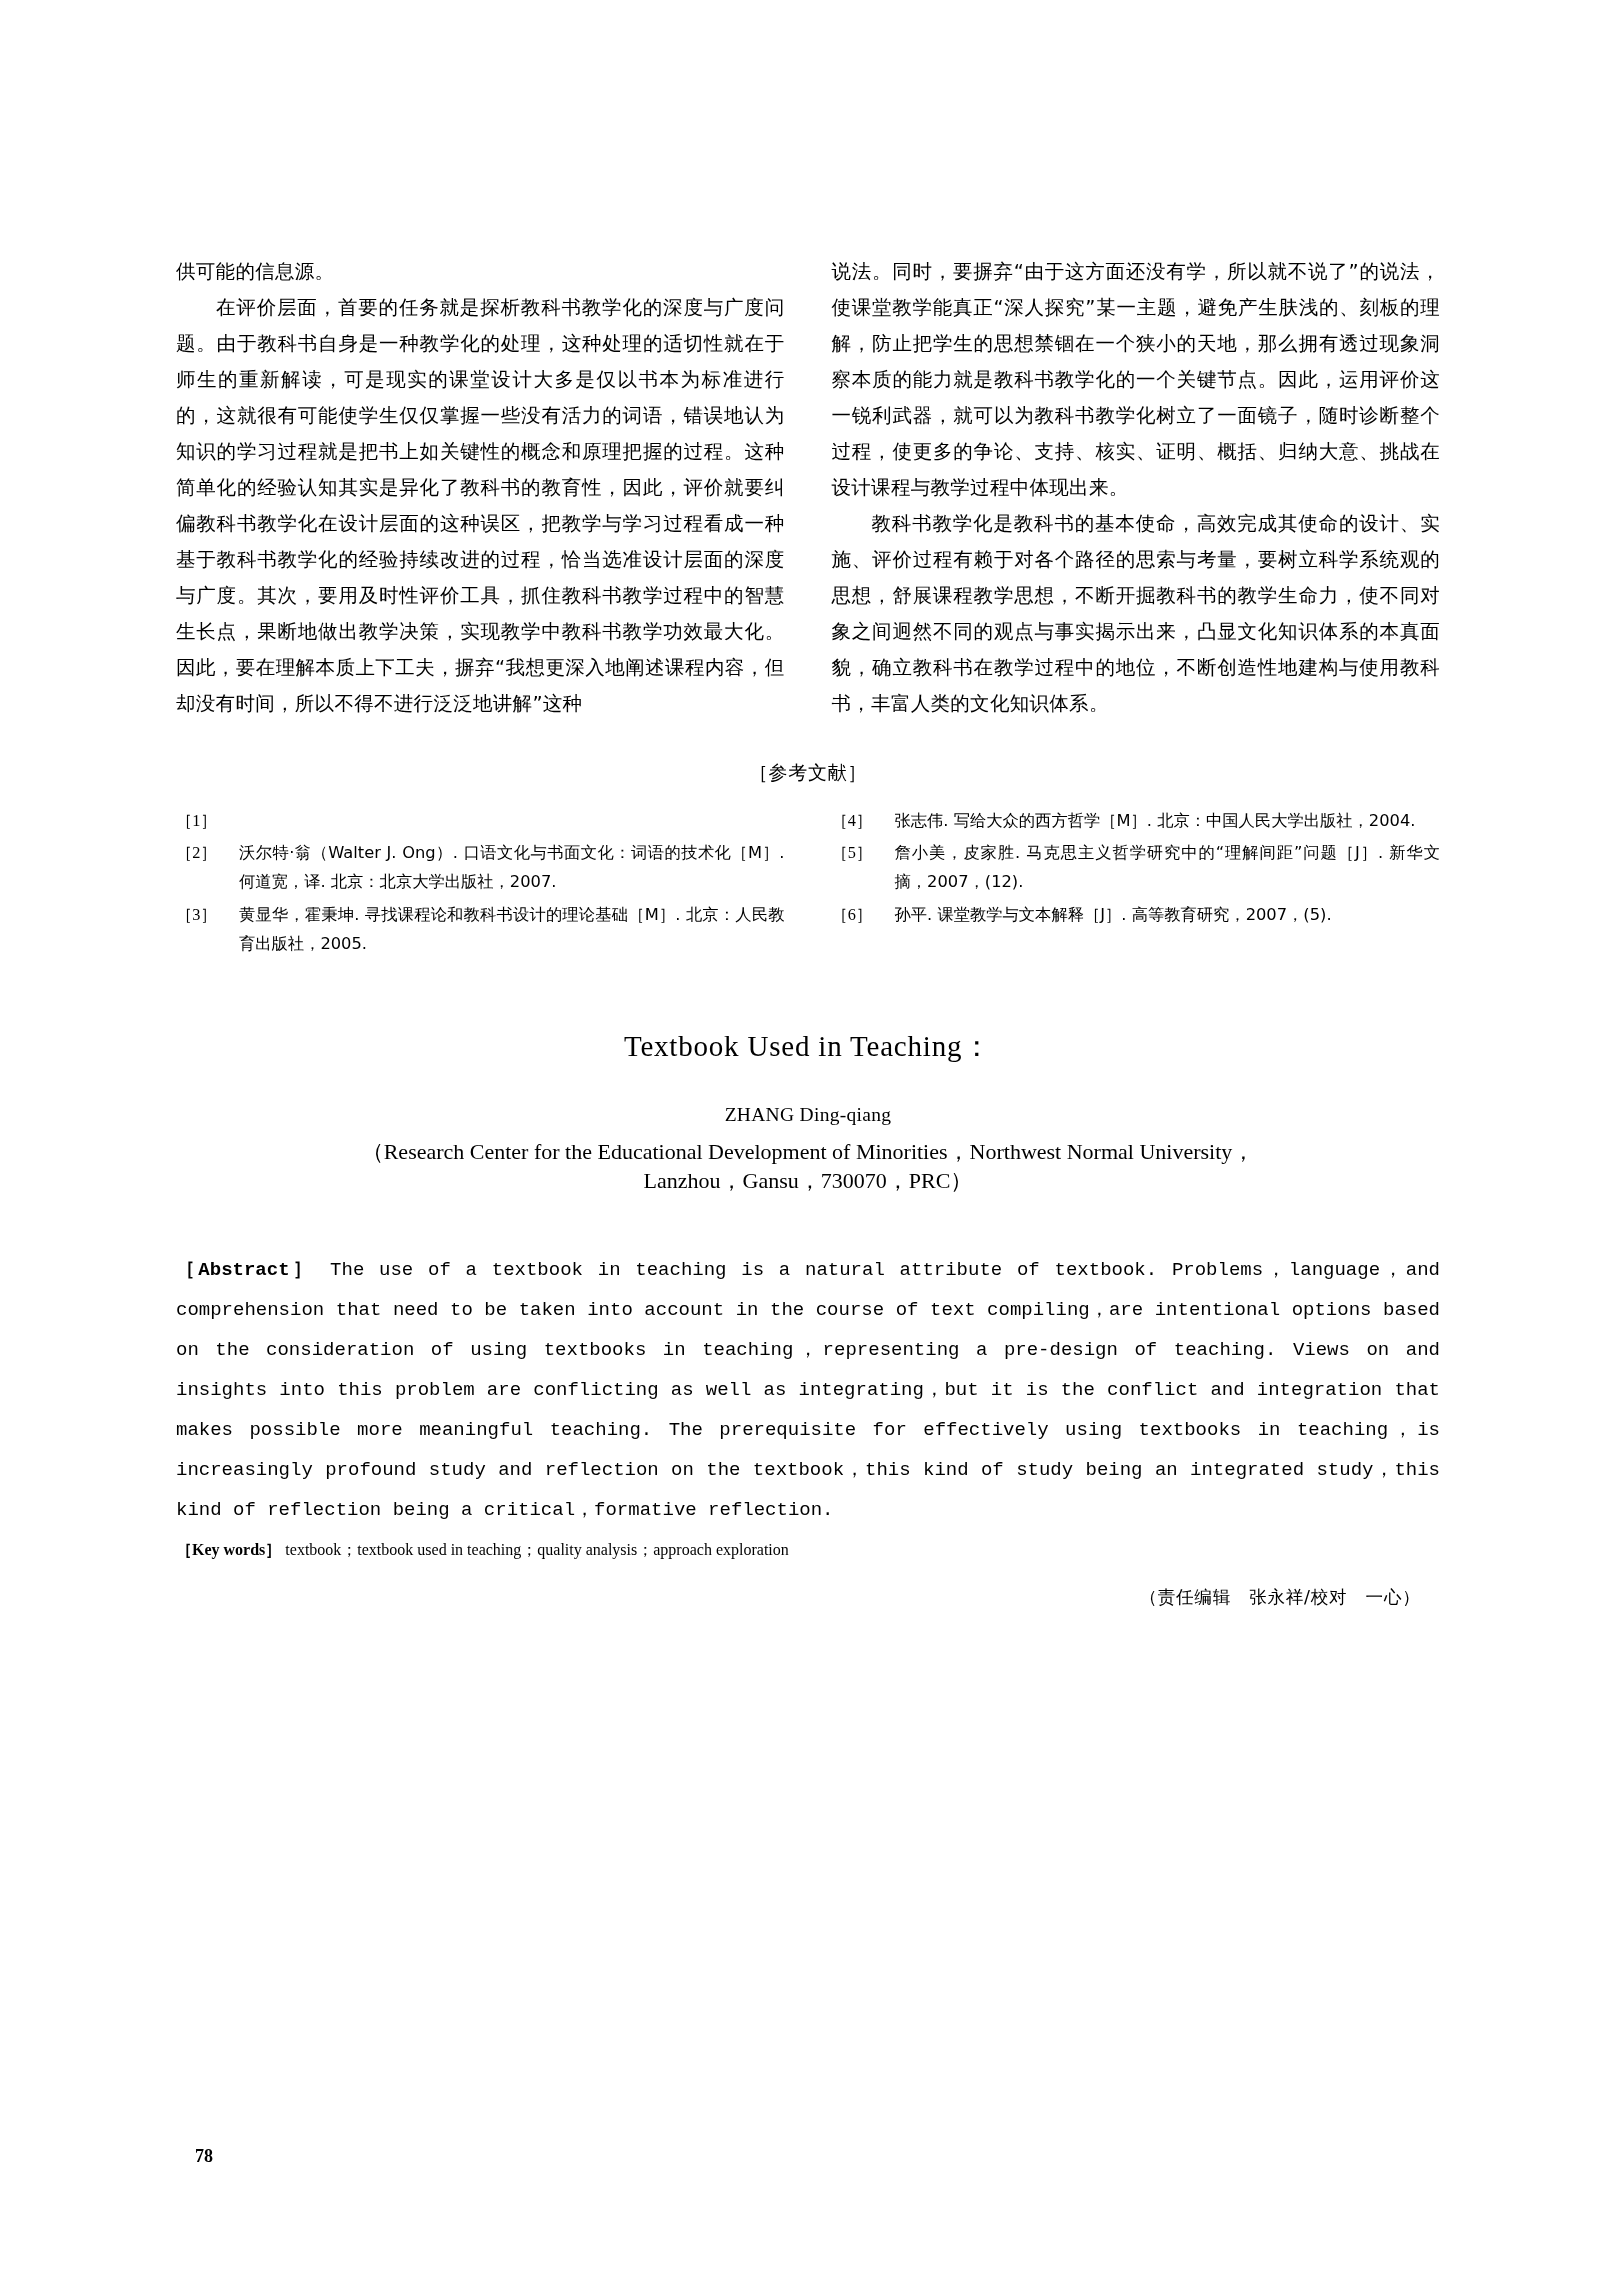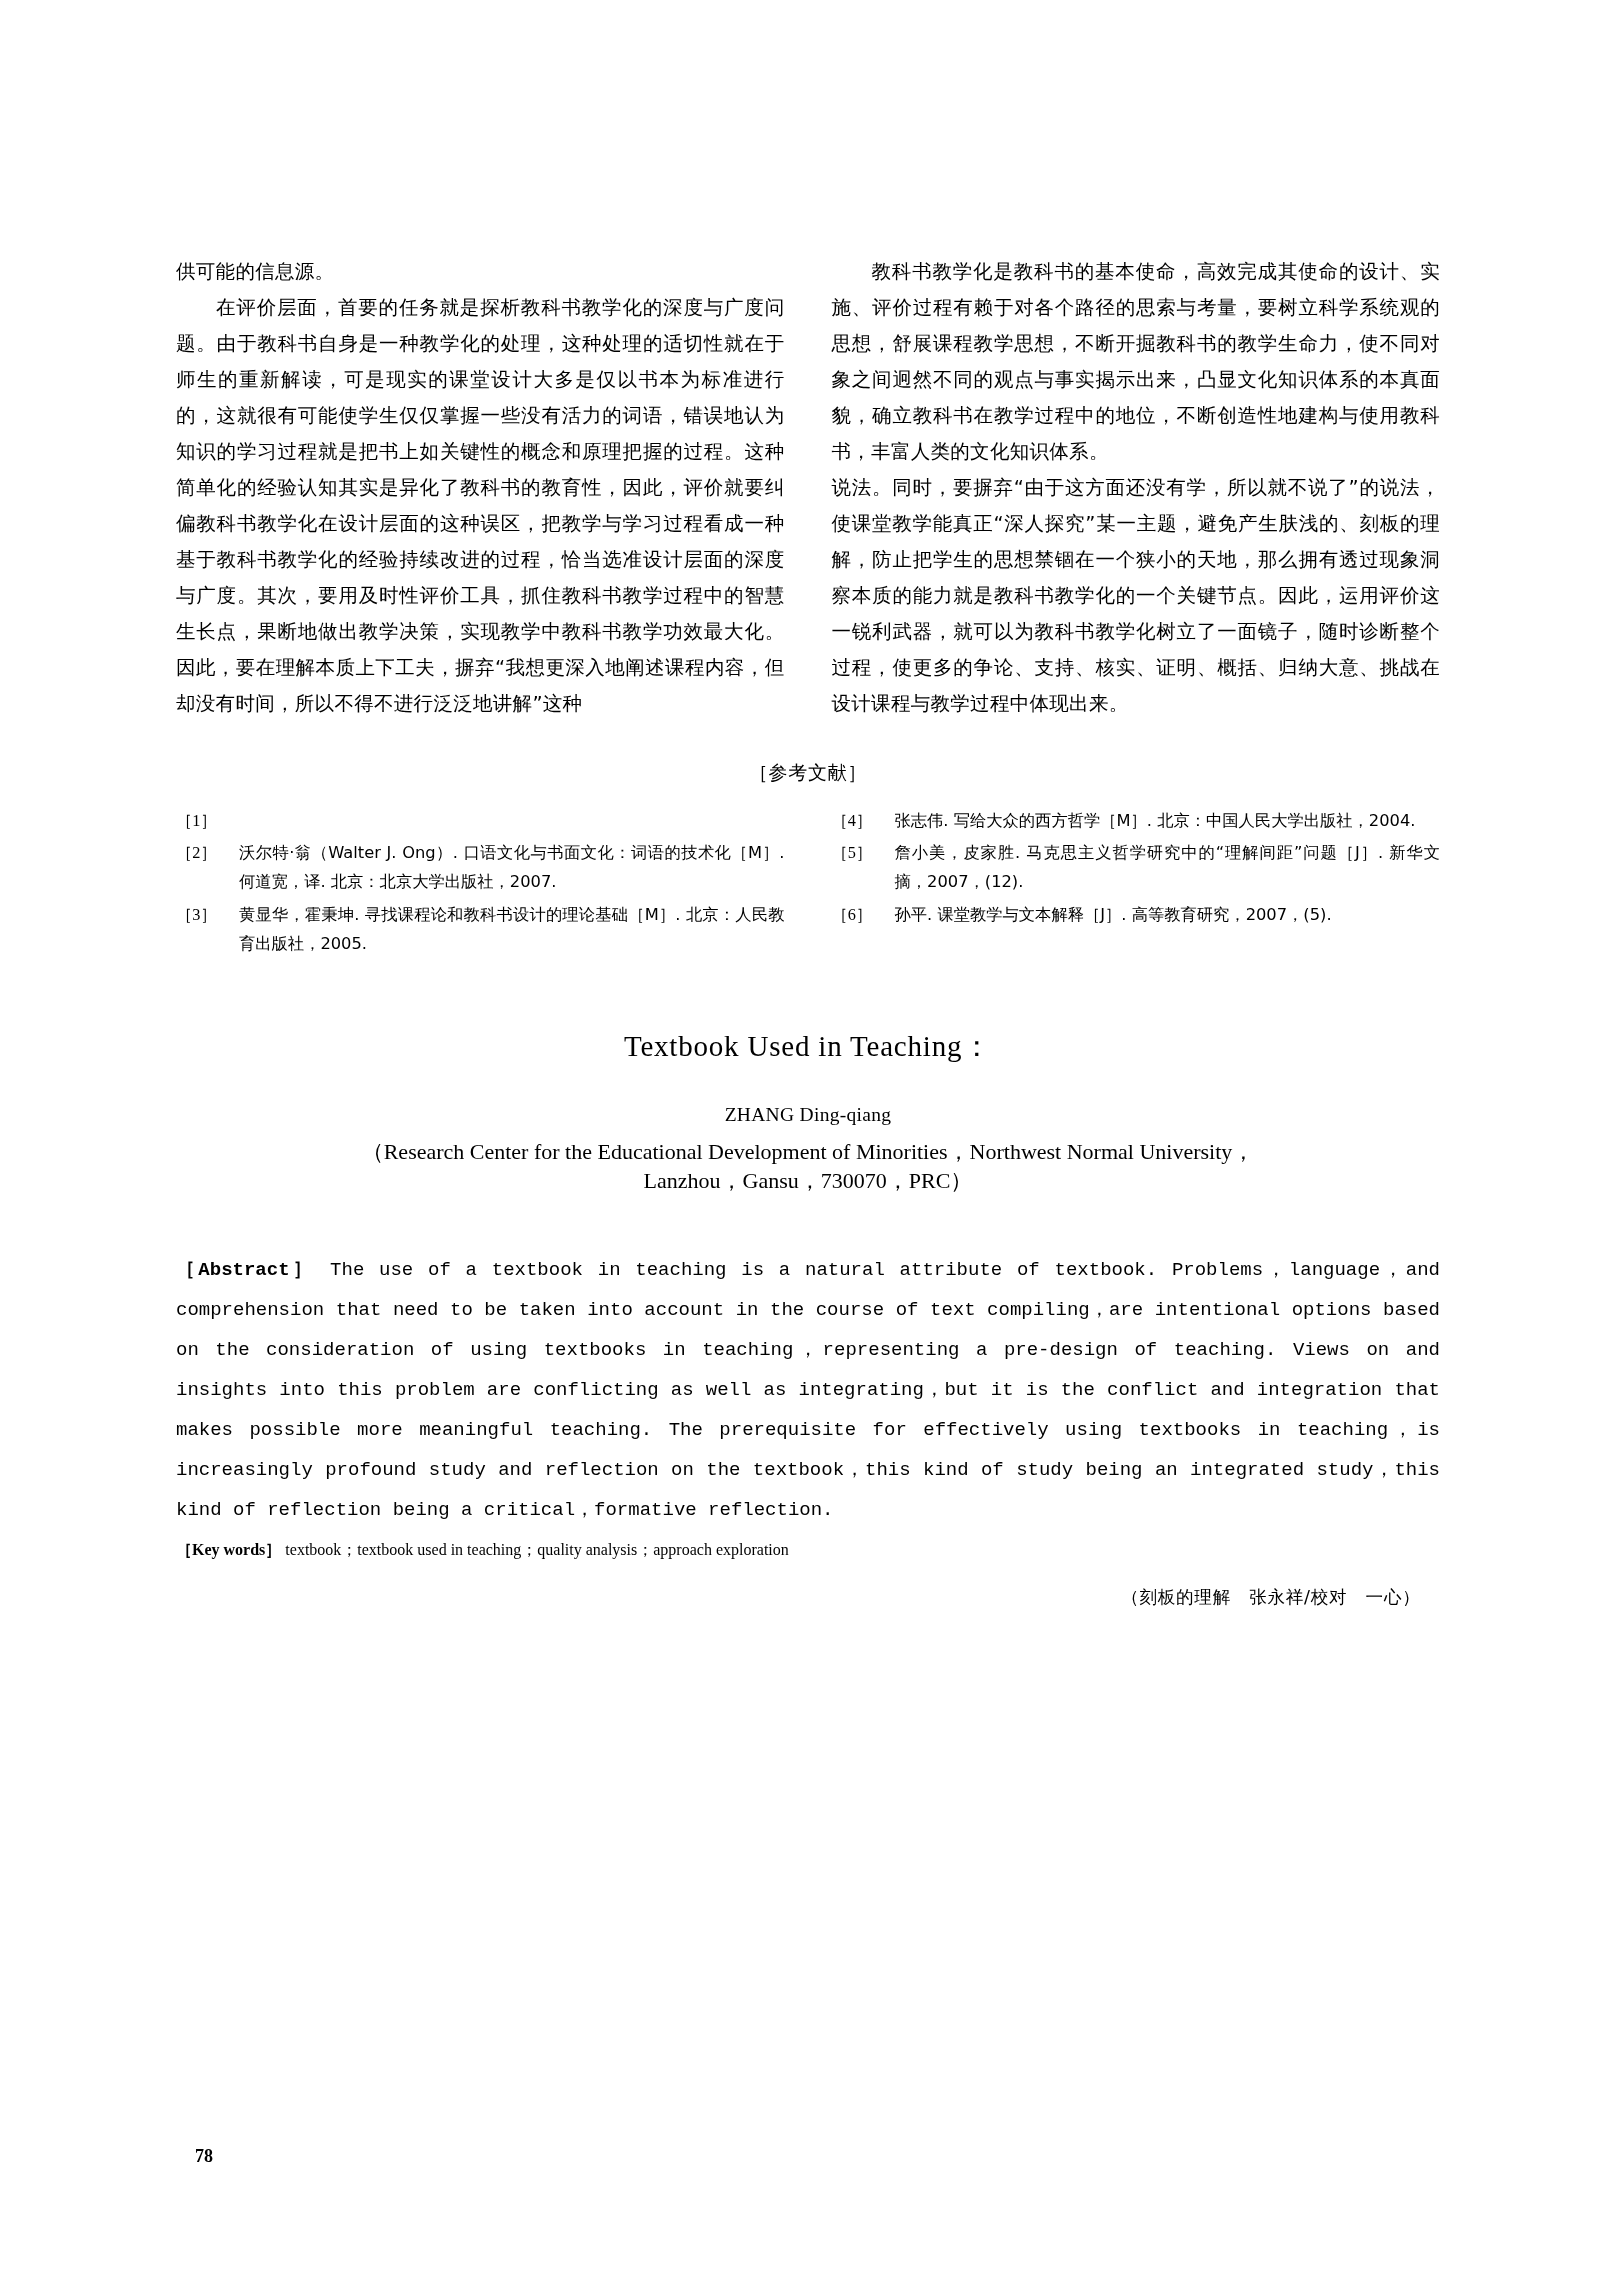--- a/index.html
+++ b/index.html
@@ -140,22 +140,22 @@
 <body>
 
 <div class="page">
 
   <div class="columns">
     <div class="col">
       <p class="cn-par">供可能的信息源。</p>
       <p class="cn-par indent">在评价层面，首要的任务就是探析教科书教学化的深度与广度问题。由于教科书自身是一种教学化的处理，这种处理的适切性就在于师生的重新解读，可是现实的课堂设计大多是仅以书本为标准进行的，这就很有可能使学生仅仅掌握一些没有活力的词语，错误地认为知识的学习过程就是把书上如关键性的概念和原理把握的过程。这种简单化的经验认知其实是异化了教科书的教育性，因此，评价就要纠偏教科书教学化在设计层面的这种误区，把教学与学习过程看成一种基于教科书教学化的经验持续改进的过程，恰当选准设计层面的深度与广度。其次，要用及时性评价工具，抓住教科书教学过程中的智慧生长点，果断地做出教学决策，实现教学中教科书教学功效最大化。因此，要在理解本质上下工夫，摒弃“我想更深入地阐述课程内容，但却没有时间，所以不得不进行泛泛地讲解”这种</p>
     </div>
     <div class="col">
+      <p class="cn-par">说法。同时，要摒弃“由于这方面还没有学，所以就不说了”的说法，使课堂教学能真正“深人探究”某一主题，避免产生肤浅的、刻板的理解，防止把学生的思想禁锢在一个狭小的天地，那么拥有透过现象洞察本质的能力就是教科书教学化的一个关键节点。因此，运用评价这一锐利武器，就可以为教科书教学化树立了一面镜子，随时诊断整个过程，使更多的争论、支持、核实、证明、概括、归纳大意、挑战在设计课程与教学过程中体现出来。</p>
       <p class="cn-par indent">教科书教学化是教科书的基本使命，高效完成其使命的设计、实施、评价过程有赖于对各个路径的思索与考量，要树立科学系统观的思想，舒展课程教学思想，不断开掘教科书的教学生命力，使不同对象之间迥然不同的观点与事实揭示出来，凸显文化知识体系的本真面貌，确立教科书在教学过程中的地位，不断创造性地建构与使用教科书，丰富人类的文化知识体系。</p>
-      <p class="cn-par">说法。同时，要摒弃“由于这方面还没有学，所以就不说了”的说法，使课堂教学能真正“深人探究”某一主题，避免产生肤浅的、刻板的理解，防止把学生的思想禁锢在一个狭小的天地，那么拥有透过现象洞察本质的能力就是教科书教学化的一个关键节点。因此，运用评价这一锐利武器，就可以为教科书教学化树立了一面镜子，随时诊断整个过程，使更多的争论、支持、核实、证明、概括、归纳大意、挑战在设计课程与教学过程中体现出来。</p>
     </div>
   </div>
 
   <div class="ref-title">［参考文献］</div>
 
   <div class="ref-columns">
     <div class="ref-col">
       <div class="ref-item">
         <span class="ref-num">［1］</span>
       </div>
@@ -198,17 +198,17 @@
   <div class="abstract">
     <b>［Abstract］</b>
     <span>The use of a textbook in teaching is a natural attribute of textbook. Problems，language，and comprehension that need to be taken into account in the course of text compiling，are intentional options based on the consideration of using textbooks in teaching，representing a pre-design of teaching. Views on and insights into this problem are conflicting as well as integrating，but it is the conflict and integration that makes possible more meaningful teaching. The prerequisite for effectively using textbooks in teaching，is increasingly profound study and reflection on the textbook，this kind of study being an integrated study，this kind of reflection being a critical，formative reflection.</span>
   </div>
 
   <div class="keywords">
     <b>［Key words］</b>
     <span>textbook；textbook used in teaching；quality analysis；approach exploration</span>
   </div>
 
-  <div class="editor-line">（刻板的理解　张永祥/校对　一心）</div>
+  <div class="editor-line">（责任编辑　张永祥/校对　一心）</div>
 
   <div class="page-number">78</div>
 </div>
 
 
 </body></html>

